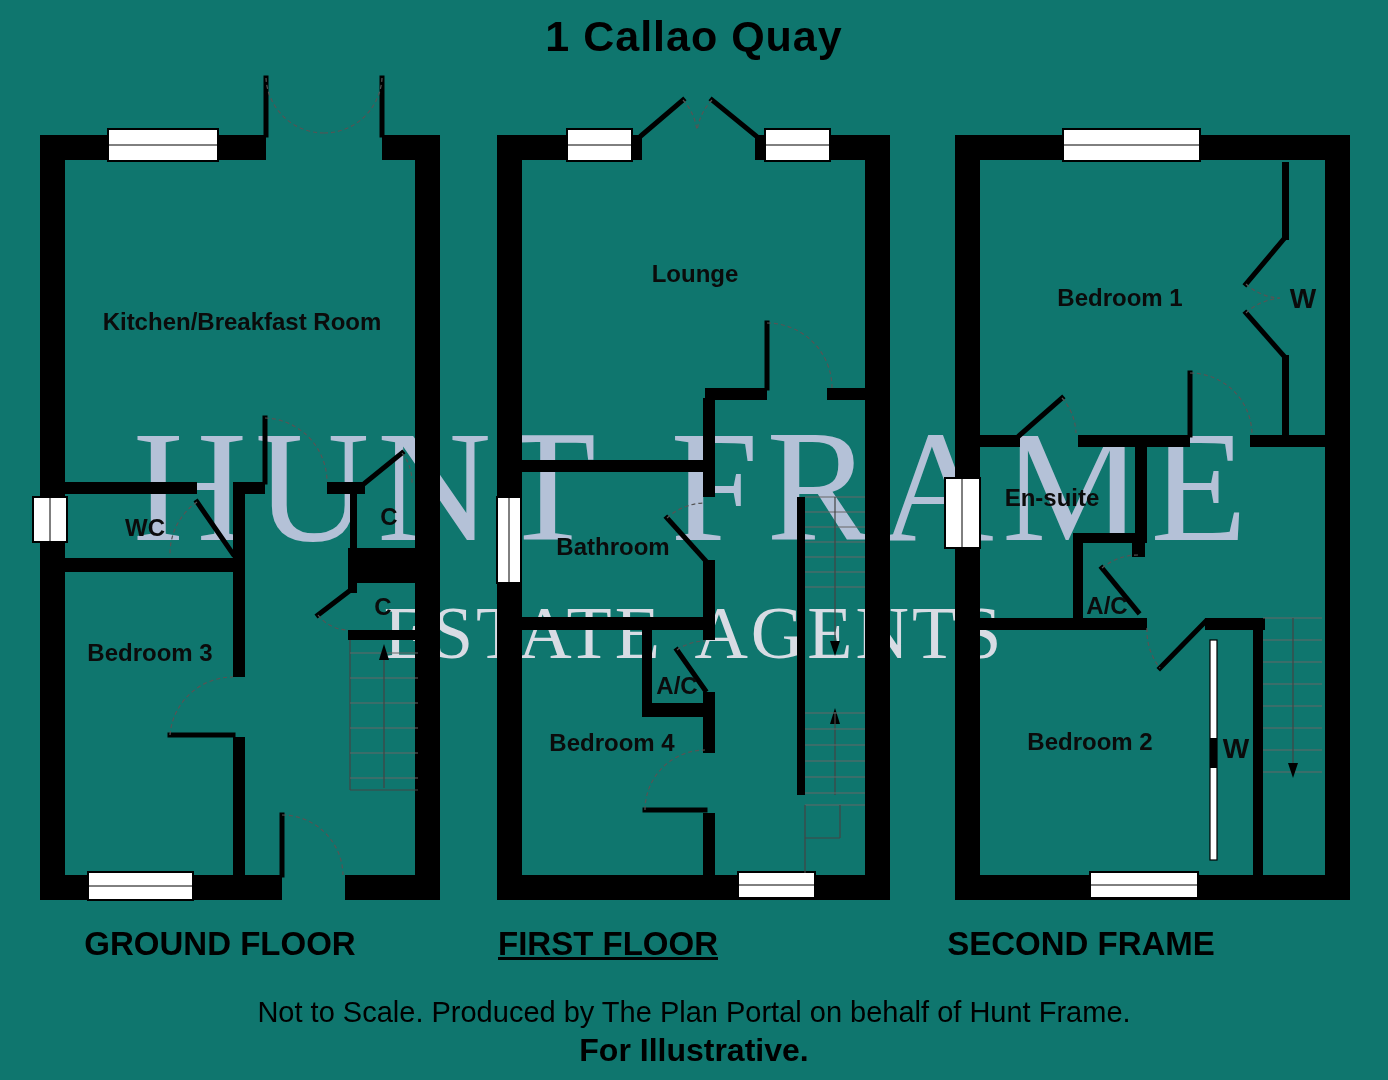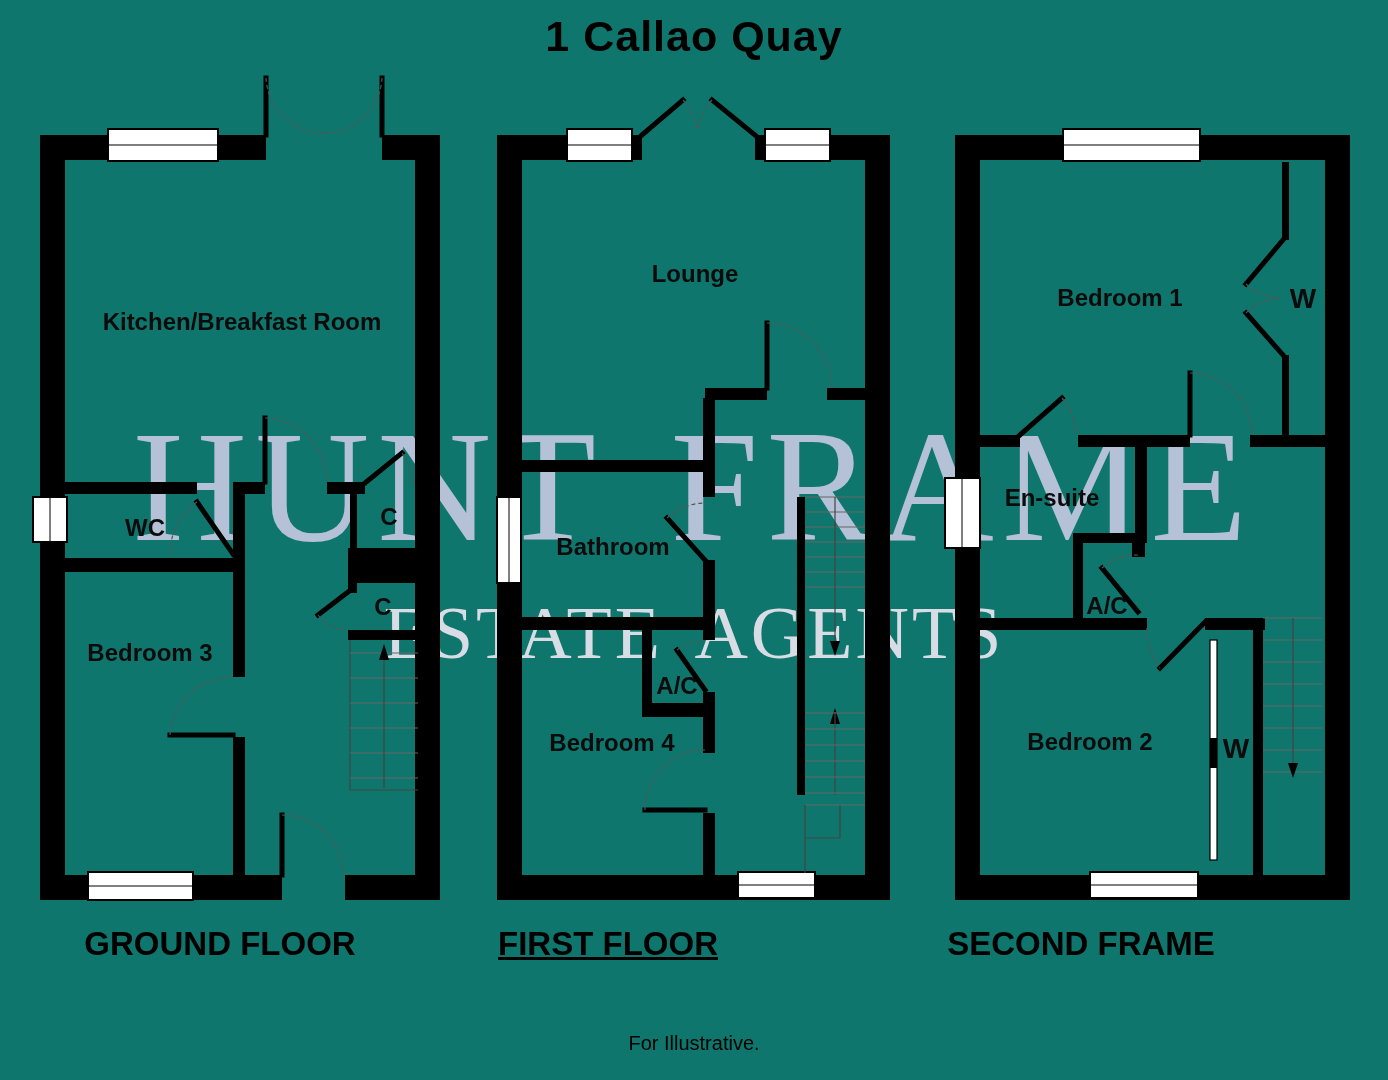--- a/index.html
+++ b/index.html
@@ -20,21 +20,21 @@
   .win{fill:#fff;stroke:#000;stroke-width:2;}
   .winline{stroke:#000;stroke-width:1;}
   .wslide{fill:#fff;stroke:#000;stroke-width:1.2;}
   .room-label{font-family:"Liberation Sans",sans-serif;font-weight:bold;font-size:24px;
               fill:#0b0b0b;text-anchor:middle;}
   .floor-label{position:absolute;top:925px;transform:translateX(-50%);font-size:33px;
                font-weight:bold;color:#000;white-space:nowrap;z-index:3;}
   .footer1{position:absolute;top:996px;left:0;width:100%;text-align:center;
            font-size:29px;color:#000;z-index:3;}
   .footer2{position:absolute;top:1032px;left:0;width:100%;text-align:center;
-           font-size:20px;font-weight:normal;color:#000;z-index:3;}
+           font-size:32px;font-weight:bold;color:#000;z-index:3;}
 </style>
 </head>
 <body>
 
 <div class="canvas">
 
   <div class="title">1 Callao Quay</div>
 
   <div class="wm wm1">HUNT FRAME</div>
   <div class="wm wm2">ESTATE AGENTS</div>
@@ -298,15 +298,16 @@
       <text class="room-label" x="1107" y="614">A/C</text>
       <text class="room-label" x="1090" y="750">Bedroom 2</text>
       <text class="room-label" style="font-size:28px" x="1236" y="758">W</text>
     </g>
   </svg>
 
   <div class="floor-label" style="left:192px;margin-left:28px;">GROUND FLOOR</div>
   <div class="floor-label" style="left:608px;text-decoration:underline;">FIRST FLOOR</div>
   <div class="floor-label" style="left:1081px;">SECOND FRAME</div>
 
+  <div class="footer1">Not to Scale. Produced by The Plan Portal on behalf of Hunt Frame.</div>
   <div class="footer2">For Illustrative.</div>
 
 </div>
 
 </body></html>

